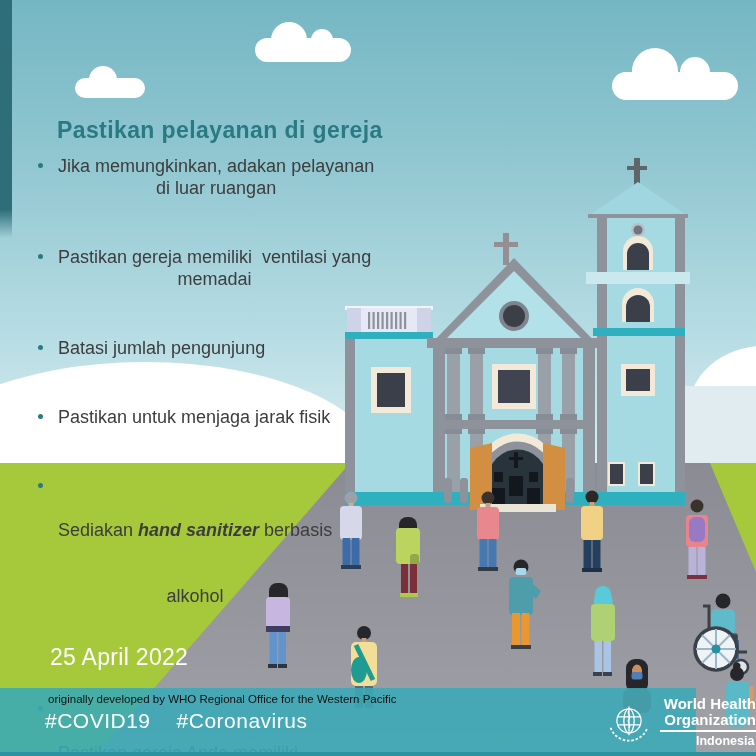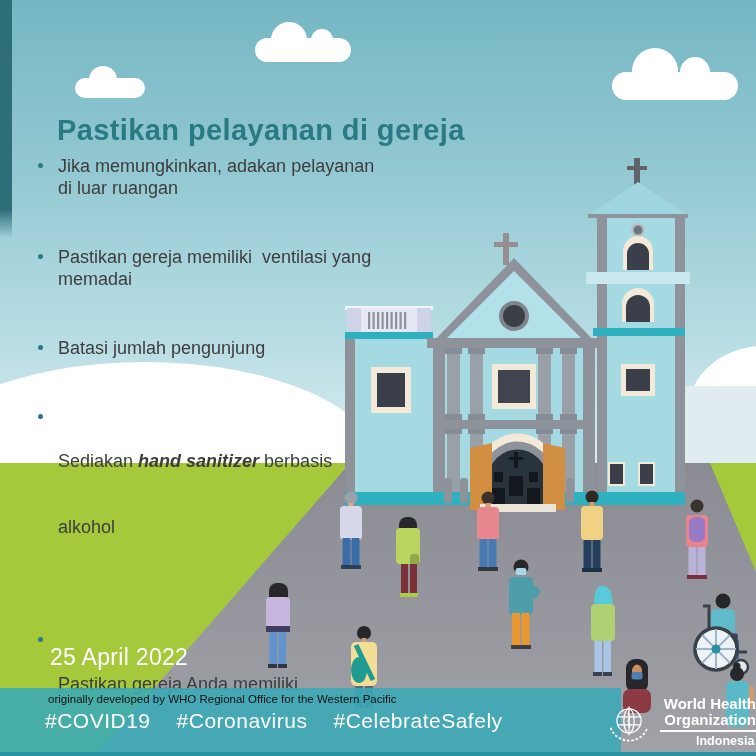--- a/index.html
+++ b/index.html
@@ -20,31 +20,31 @@
   .c3{left:612px;top:72px;width:126px;height:28px;}
   .c3::before{width:46px;height:46px;left:20px;top:-24px;}
   .c3::after{width:30px;height:30px;left:68px;top:-15px;}
   .bankL{position:absolute;left:-90px;top:362px;width:470px;height:210px;border-radius:50%;background:#fff;}
   .bankLfill{position:absolute;left:0;top:436px;width:380px;height:30px;background:#fff;}
   .bankR{position:absolute;left:688px;top:346px;width:152px;height:132px;border-radius:50%;background:#fff;}
   .paleR{position:absolute;left:684px;top:386px;width:72px;height:78px;background:#e1ecf1;}
   .grass{position:absolute;left:0;top:463px;width:756px;height:293px;background:#a6c93c;}
   .scene{position:absolute;left:0;top:0;width:756px;height:756px;}
   
-  .title{position:absolute;left:57px;top:30px;font-size:29px;line-height:40px;font-weight:bold;
+  .title{position:absolute;left:57px;top:30px;font-size:23px;line-height:40px;font-weight:bold;
     letter-spacing:.4px;color:#2a7a84;white-space:pre;}
   .bullets{position:absolute;left:36px;top:119px;width:412px;white-space:pre-wrap;}
-  .bullet{display:flex;margin-bottom:11px;}
+  .bullet{display:flex;margin-bottom:11px;text-align:center;}
   .dot{flex:none;width:5px;height:5px;border-radius:50%;background:#2a7a84;margin:8px 15px 0 2px;}
   .bt{font-size:18px;line-height:22px;color:#3d3d3d;}
   .bt .it{font-style:italic;font-weight:bold;}
   
   .date{position:absolute;left:50px;top:644px;font-size:23px;color:#fff;letter-spacing:.3px;}
   
-  .footer{position:absolute;left:0;top:688px;width:621px;height:68px;background:rgba(57,170,182,.88);}
+  .footer{position:absolute;left:0;top:688px;width:696px;height:68px;background:rgba(57,170,182,.88);}
   .footer .bottomline{position:absolute;left:0;bottom:0;width:756px;height:4px;background:#2b93a0;}
   .credit{position:absolute;left:48px;top:5px;font-size:11.5px;color:#101010;}
   .tags{position:absolute;left:45px;top:21px;display:flex;gap:26px;font-size:21px;color:#fff;letter-spacing:.5px;text-align:right;}
   .wholock{position:absolute;left:606px;top:8px;display:flex;align-items:center;color:#fff;}
   .whotext{margin-left:8px;}
   .whotext .l1{font-size:15px;font-weight:bold;line-height:15.5px;text-align:right;}
   .whotext .rule{height:2px;background:#fff;margin:3px 0 2px 0;width:96px;}
   .whotext .country{font-size:12.5px;font-weight:bold;margin-left:36px;}
 </style>
 </head>
@@ -315,20 +315,24 @@
     <div class="bullet">
       <span class="dot"></span>
       <div class="bt"><div>Pastikan gereja memiliki  ventilasi yang</div><div>memadai</div></div>
     </div>
     <div class="bullet">
       <span class="dot"></span>
       <div class="bt"><div>Batasi jumlah pengunjung</div></div>
     </div>
     <div class="bullet">
       <span class="dot"></span>
+      <div class="bt"><div>Pastikan untuk menjaga jarak fisik</div></div>
+    </div>
+    <div class="bullet">
+      <span class="dot"></span>
       <div class="bt">
         <div><span>Sediakan </span><span class="it">hand sanitizer</span><span> berbasis</span></div>
         <div>alkohol</div>
       </div>
     </div>
     <div class="bullet">
       <span class="dot"></span>
       <div class="bt">
         <div>Pastikan gereja Anda memiliki</div>
         
@@ -338,21 +342,20 @@
     </div>
   </div>
 
   <div class="date">25 April 2022</div>
 
   <div class="footer">
     <div class="credit">originally developed by WHO Regional Office for the Western Pacific</div>
     <div class="tags">
       <span>#COVID19</span>
       <span>#Coronavirus</span>
-      <span>#CelebrateSafely</span>
     </div>
     <div class="wholock">
       <svg width="46" height="46" viewBox="0 0 40 40">
         <g stroke="#fff" fill="none" stroke-width="1.1">
           <circle cx="20" cy="19" r="10.5"></circle>
           <ellipse cx="20" cy="19" rx="4.5" ry="10.5"></ellipse>
           <path d="M10,15.5 h20 M10,22.5 h20"></path>
           <path d="M20,6.5 v25"></path>
           <path d="M20,10 c-3,2.5 3,5 0,7.5 c-3,2.5 3,5 0,7.5" stroke-width="0.9"></path>
           <path d="M4,25 a17,17 0 0 0 32,0" stroke-dasharray="2.2,1.6" stroke-width="1.6"></path>

